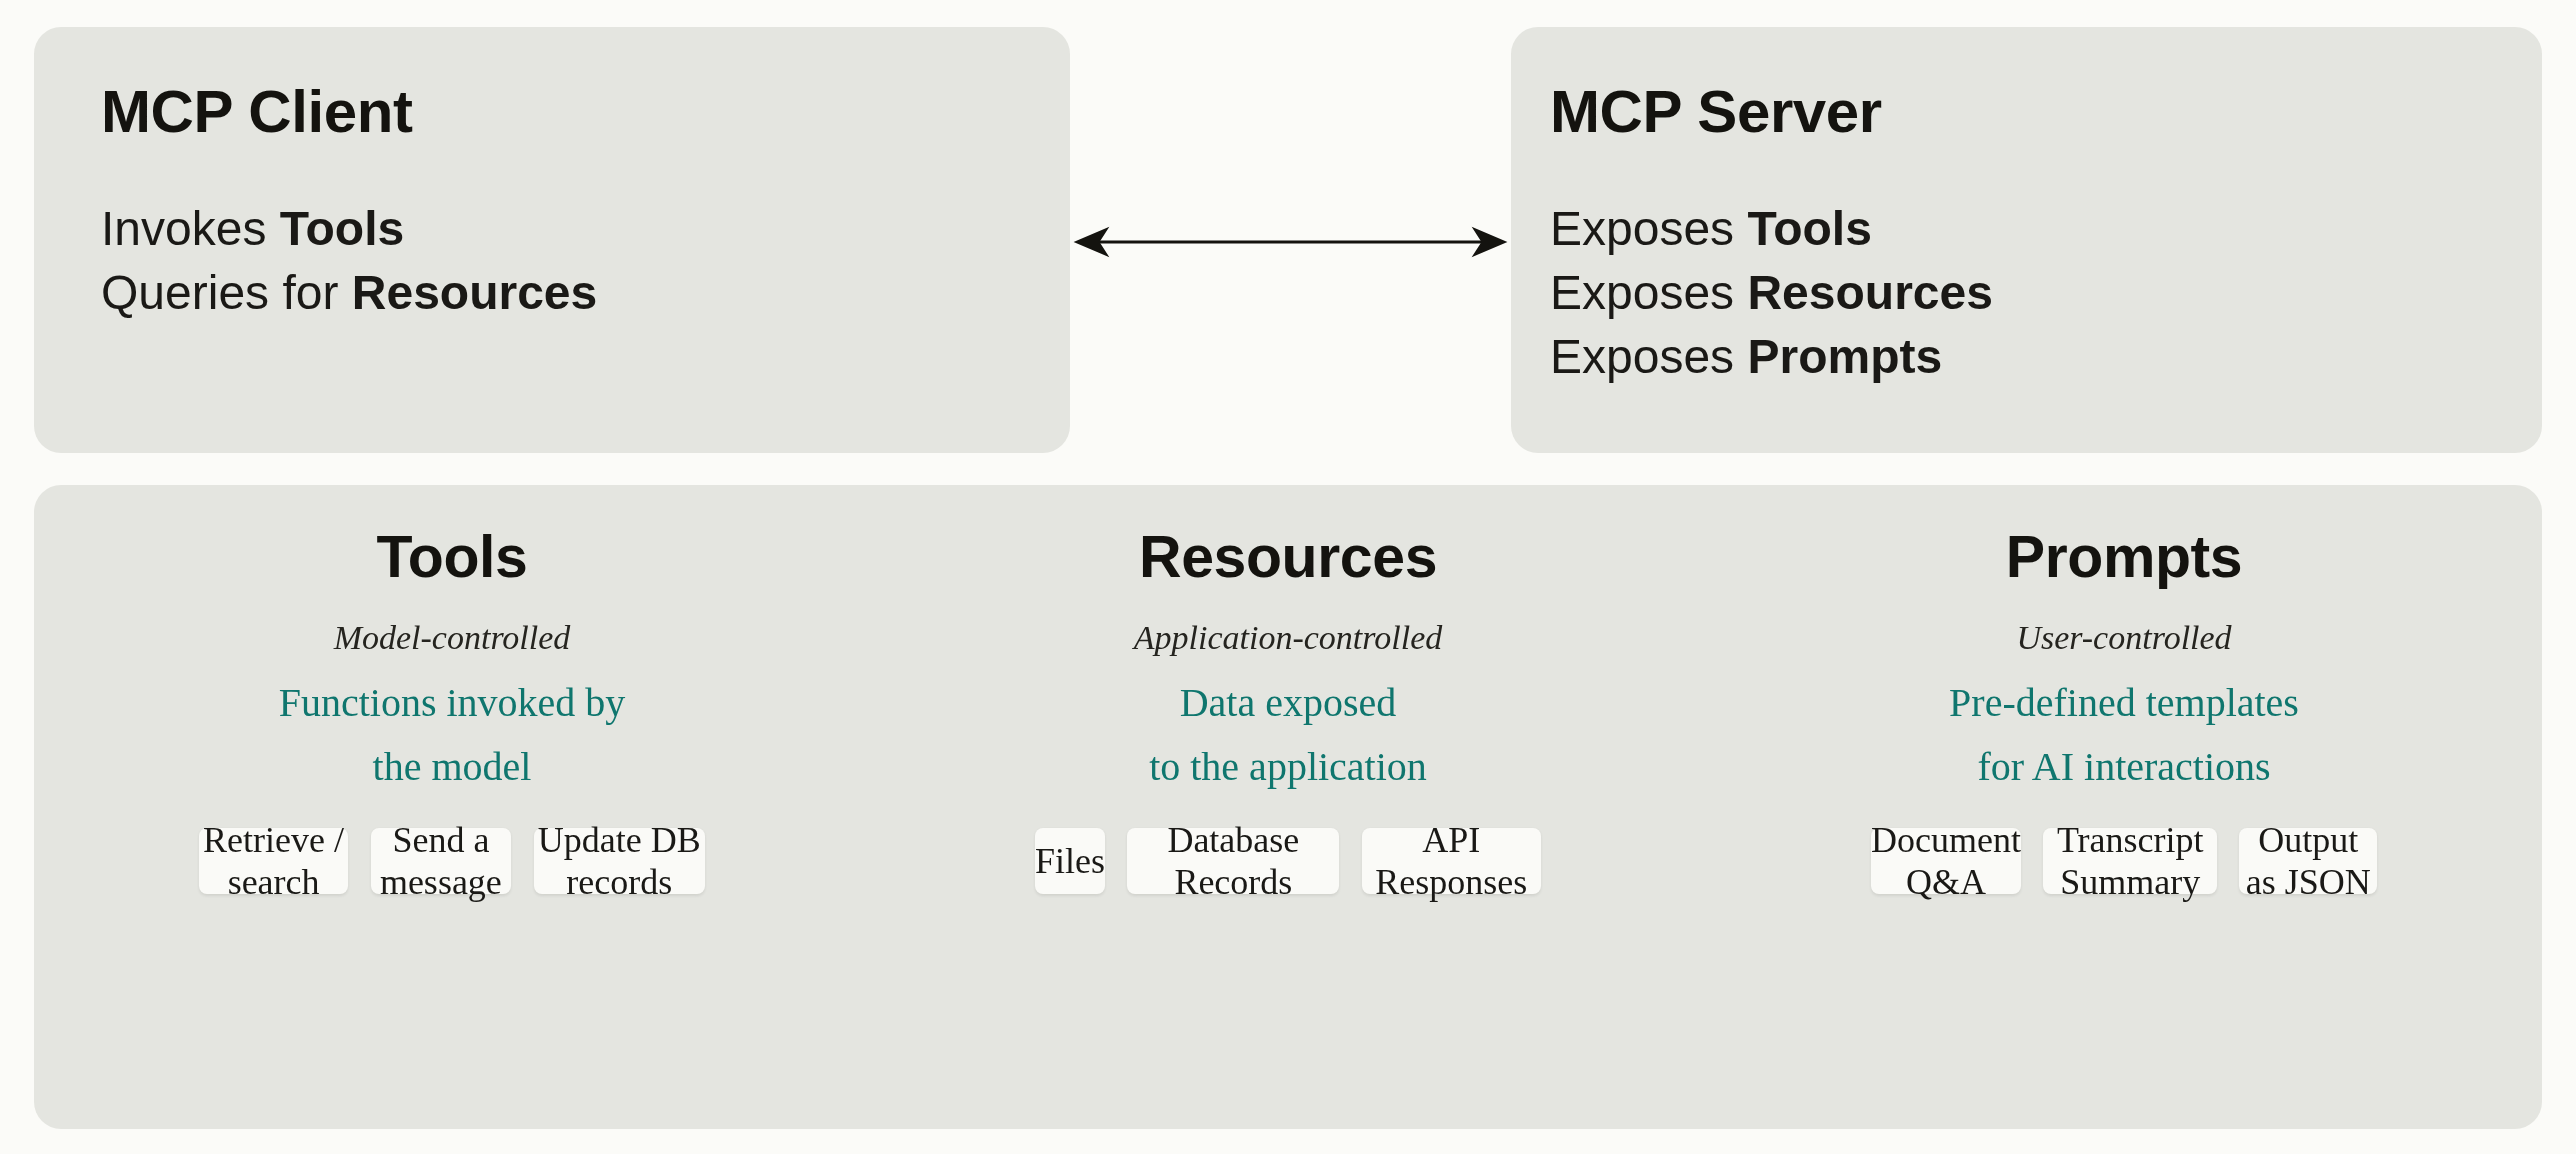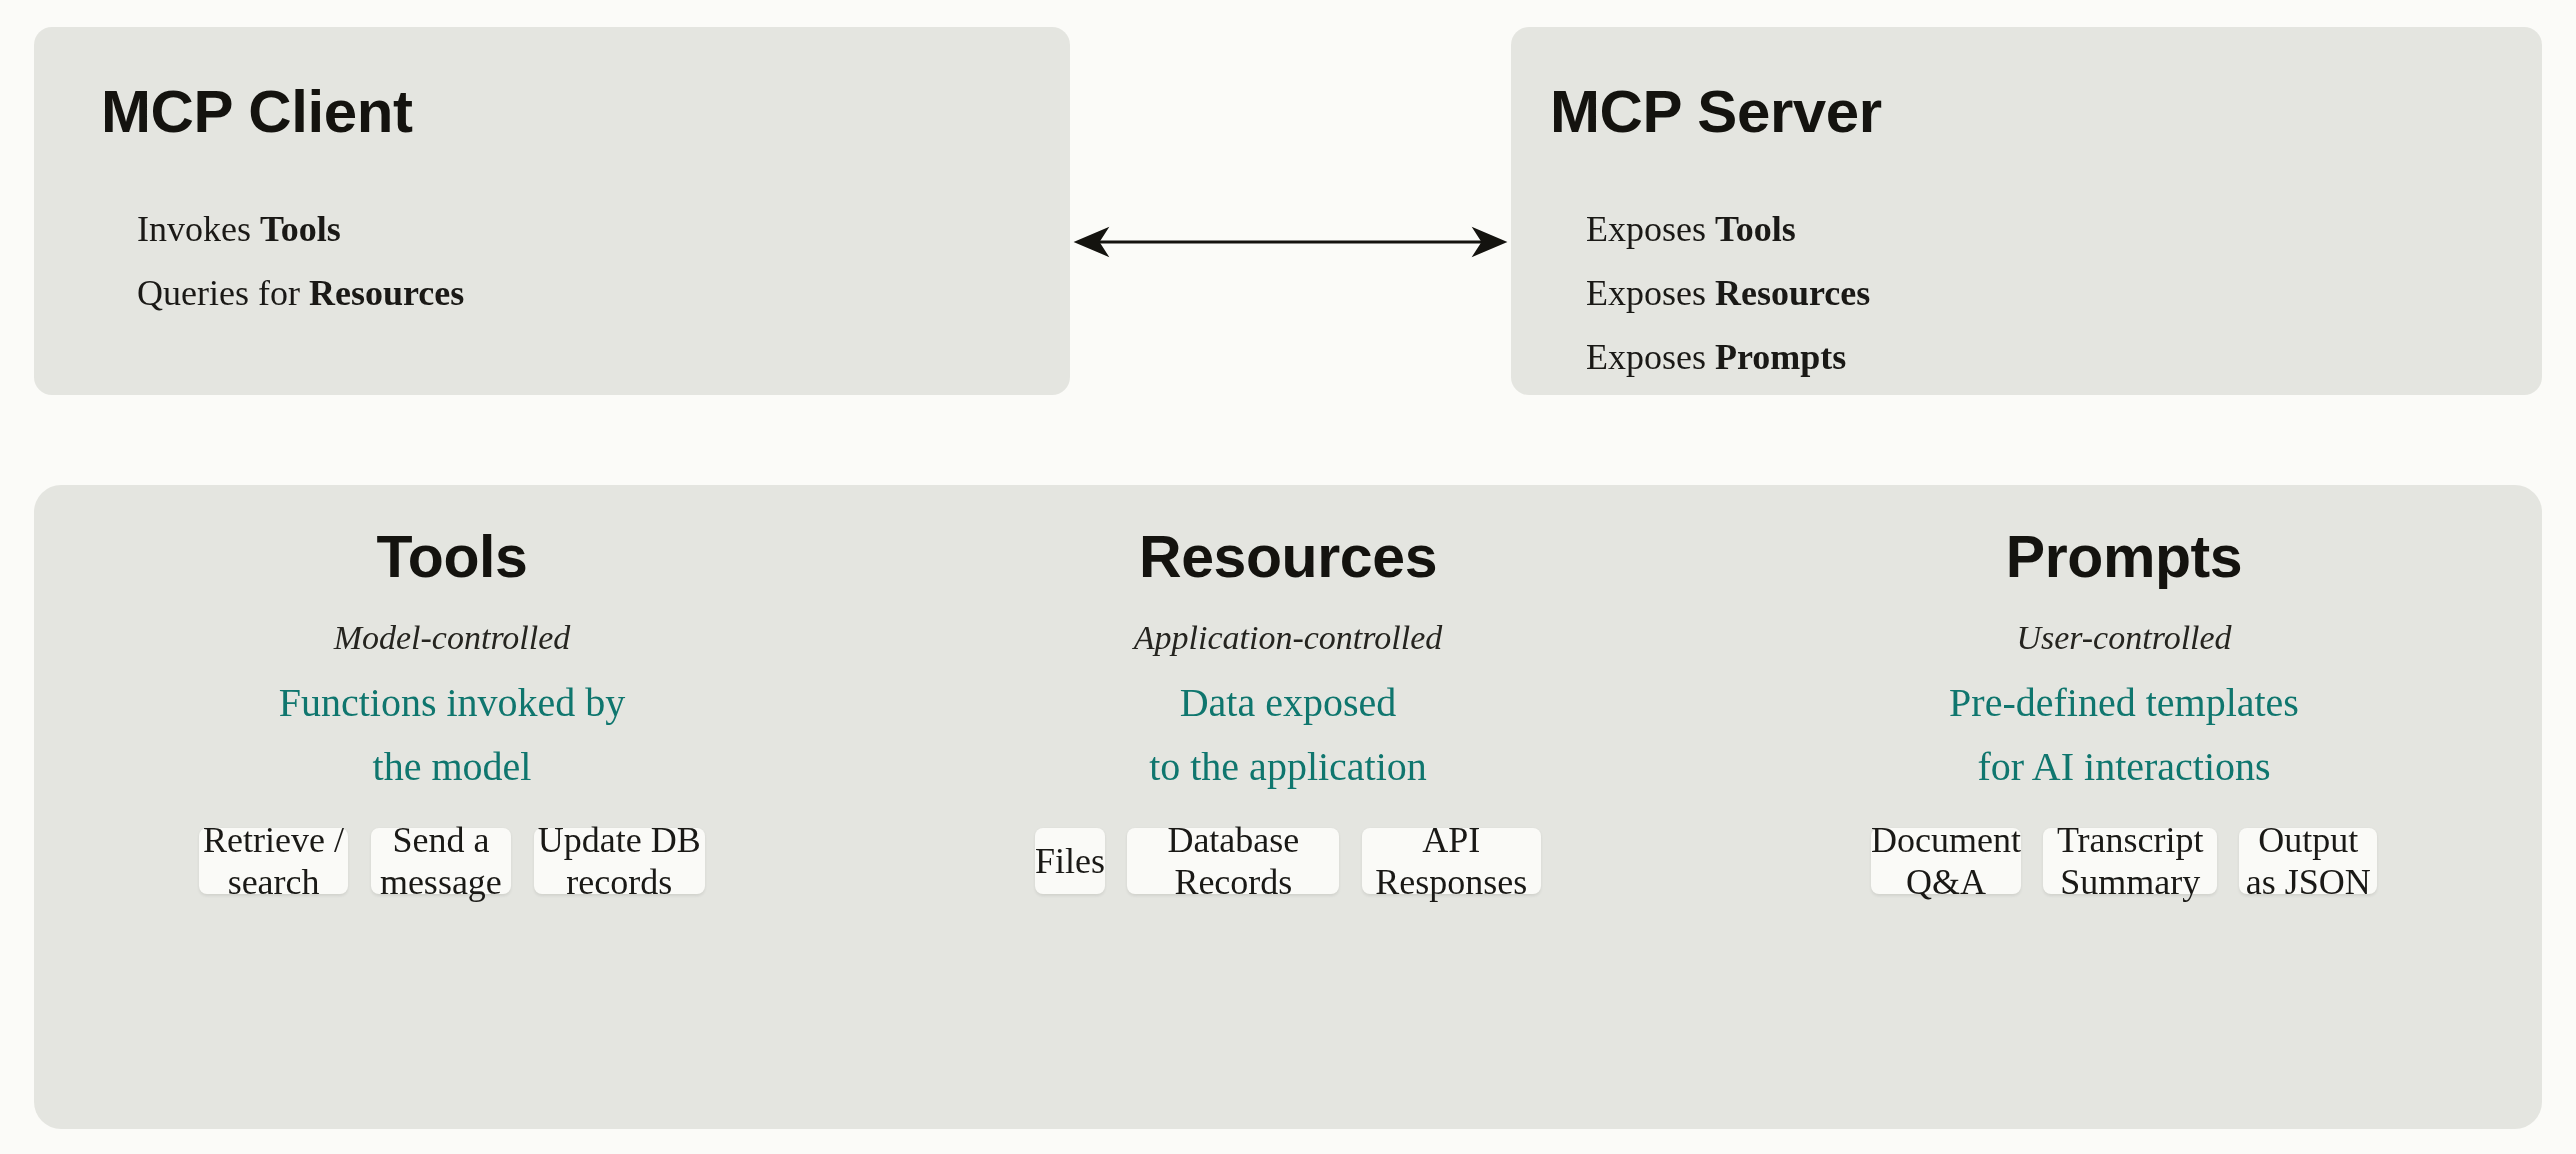--- a/index.html
+++ b/index.html
@@ -27,45 +27,44 @@
     position: absolute;
     left: 34px;
     top: 27px;
     width: 2508px;
     height: 418px;
   }
 
   .node-card {
     position: absolute;
     top: 0;
-    height: 368px;
+    height: 426px;
     background: #e4e5e0;
-    border-radius: 18px;
+    border-radius: 27px;
     box-sizing: border-box;
     padding: 55px 0 0 67px;
   }
   .node-card.client { left: 0; width: 1036px; }
   .node-card.server { left: 1477px; width: 1031px; padding-left: 39px; }
 
   .node-title {
     font-family: "Liberation Sans", sans-serif;
     font-weight: bold;
     font-size: 60px;
     line-height: 1;
     color: #14130f;
     letter-spacing: -0.4px;
     margin: 0 0 55px 0;
   }
 
   .node-lines {
-    font-family: Liberation Serif, serif;
-    font-size: 36px;
+    font-family: Liberation Sans, sans-serif;
+    font-size: 48px;
     line-height: 64px;
     color: #1a1916;
-    margin-left: 36px;
   }
   .node-lines .line { white-space: nowrap; }
   .node-lines .kw { font-weight: bold; }
 
   
   .connector {
     position: absolute;
     left: 1070px;
     top: 215px;
     width: 441px;

